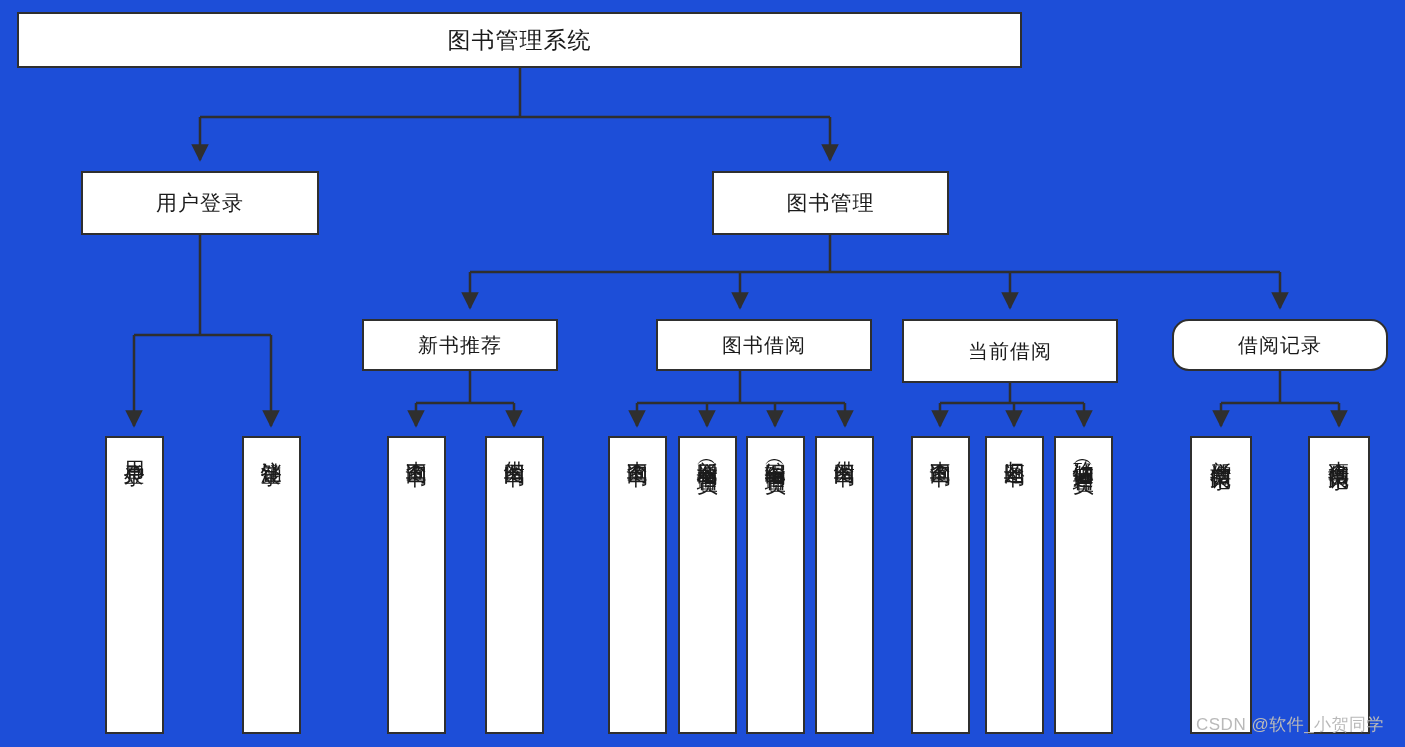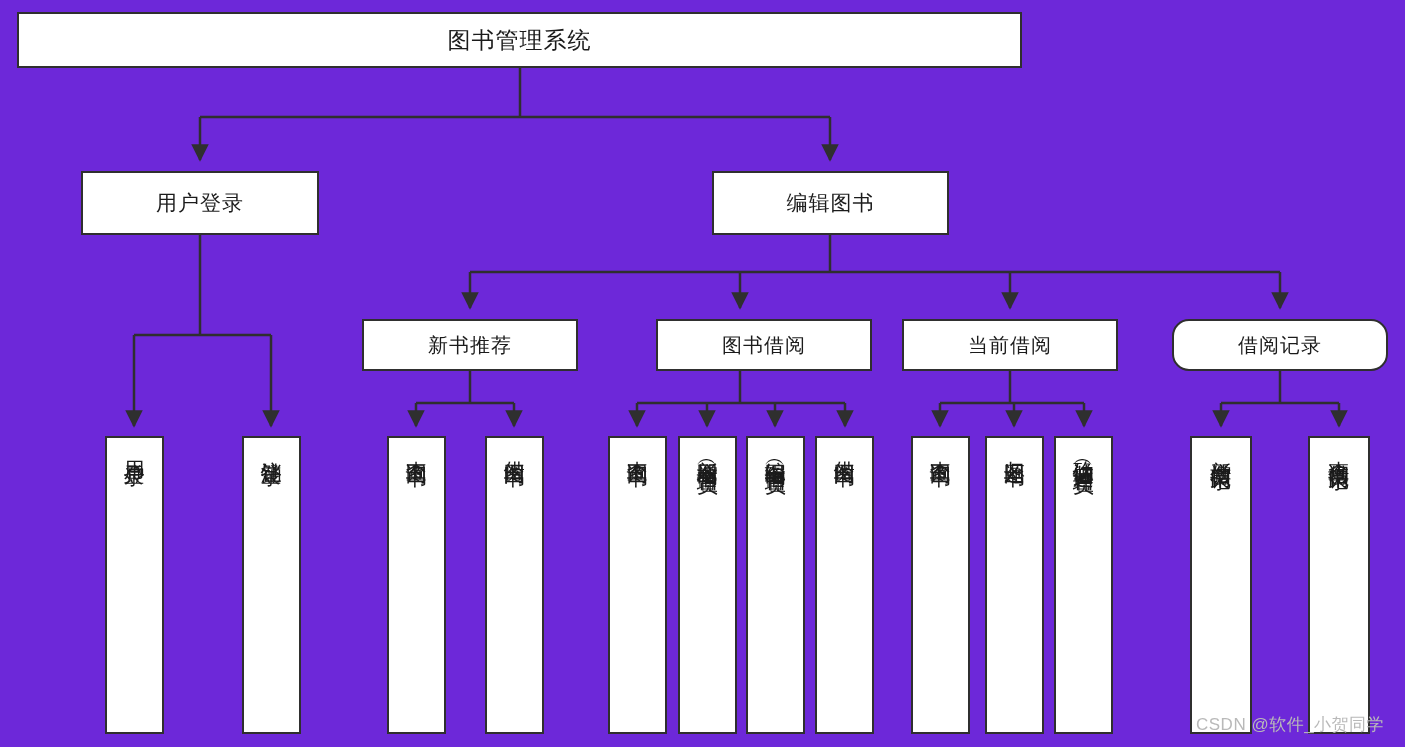--- a/index.html
+++ b/index.html
@@ -7,21 +7,21 @@
     padding: 0;
     background: #ffffff;
   }
   body {
     font-family: "Liberation Sans", "DejaVu Sans", sans-serif;
   }
   #canvas {
     position: relative;
     width: 1405px;
     height: 747px;
-    background: #6d28d9;
+    background: #1d4ed8;
     overflow: hidden;
   }
   svg.wires {
     position: absolute;
     left: 0;
     top: 0;
     width: 1405px;
     height: 747px;
     pointer-events: none;
   }
@@ -125,30 +125,30 @@
   </svg>
 
   <div class="node level0" style="left: 17px; top: 12px; width: 1005px; height: 56px; border-color: rgb(47, 47, 47); background: rgb(255, 255, 255); color: rgb(27, 27, 27);">
     <span class="hlabel">图书管理系统</span>
   </div>
 
   <div class="node level1" style="left: 81px; top: 171px; width: 238px; height: 64px; border-color: rgb(47, 47, 47); background: rgb(255, 255, 255); color: rgb(27, 27, 27);">
     <span class="hlabel">用户登录</span>
   </div>
   <div class="node level1" style="left: 712px; top: 171px; width: 237px; height: 64px; border-color: rgb(47, 47, 47); background: rgb(255, 255, 255); color: rgb(27, 27, 27);">
-    <span class="hlabel">编辑图书</span>
+    <span class="hlabel">图书管理</span>
   </div>
 
-  <div class="node level2" style="left: 362px; top: 319px; width: 216px; height: 52px; border-color: rgb(47, 47, 47); background: rgb(255, 255, 255); color: rgb(27, 27, 27);">
+  <div class="node level2" style="left: 362px; top: 319px; width: 196px; height: 52px; border-color: rgb(47, 47, 47); background: rgb(255, 255, 255); color: rgb(27, 27, 27);">
     <span class="hlabel">新书推荐</span>
   </div>
   <div class="node level2" style="left: 656px; top: 319px; width: 216px; height: 52px; border-color: rgb(47, 47, 47); background: rgb(255, 255, 255); color: rgb(27, 27, 27);">
     <span class="hlabel">图书借阅</span>
   </div>
-  <div class="node level2" style="left: 902px; top: 319px; width: 216px; height: 52px; border-color: rgb(47, 47, 47); background: rgb(255, 255, 255); color: rgb(27, 27, 27);">
+  <div class="node level2" style="left: 902px; top: 319px; width: 216px; height: 64px; border-color: rgb(47, 47, 47); background: rgb(255, 255, 255); color: rgb(27, 27, 27);">
     <span class="hlabel">当前借阅</span>
   </div>
   <div class="node level2" style="left: 1172px; top: 319px; width: 216px; height: 52px; border-color: rgb(47, 47, 47); background: rgb(255, 255, 255); color: rgb(27, 27, 27); border-radius: 17px;">
     <span class="hlabel">借阅记录</span>
   </div>
 
   <div class="node leaf" style="left: 105px; top: 436px; width: 59px; height: 298px; border-color: rgb(47, 47, 47); background: rgb(255, 255, 255); color: rgb(27, 27, 27);">
     <span class="vlabel">用户登录</span>
   </div>
   <div class="node leaf" style="left: 242px; top: 436px; width: 59px; height: 298px; border-color: rgb(47, 47, 47); background: rgb(255, 255, 255); color: rgb(27, 27, 27);">

